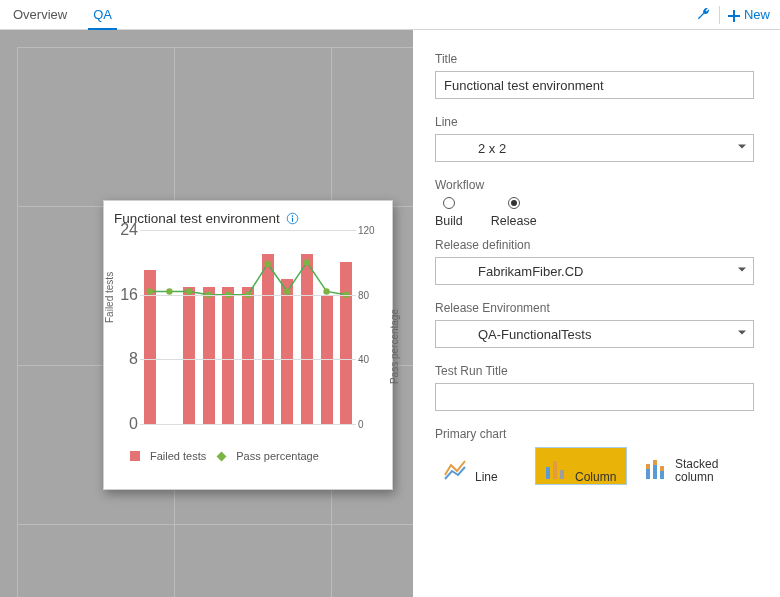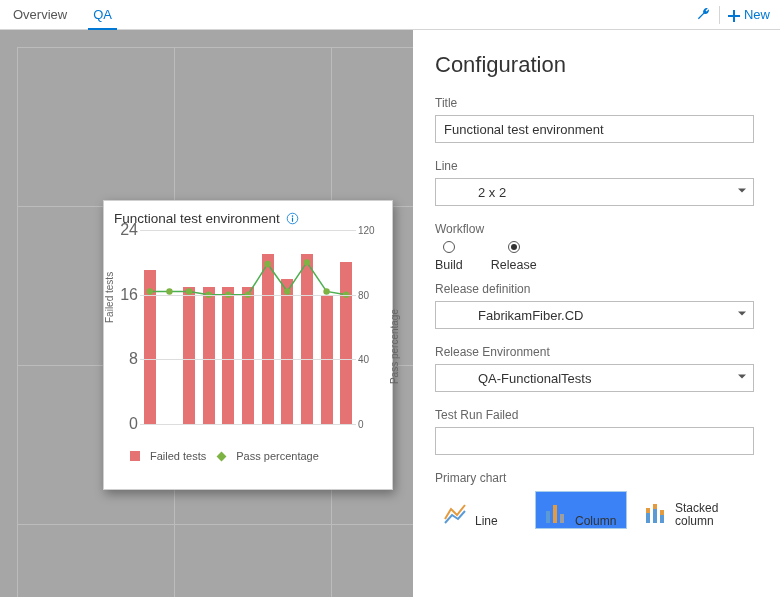--- a/index.html
+++ b/index.html
@@ -68,21 +68,21 @@
   .chevron { position:absolute; right:6px; top:50%; transform:translateY(-50%); pointer-events:none; color:#555;}
   .chevron svg{width:12px;height:12px;}
   .radios { display:flex; gap:28px; align-items:center; margin-top:4px;}
   .radio { display:flex; align-items:center; gap:5px; font-size:12.5px; color:#333;flex-direction:column;}
   .radio .dot { width:12px; height:12px; border:1px solid #555; border-radius:50%; display:inline-flex; align-items:center; justify-content:center;}
   .radio.selected .dot::after { content:""; width:6px; height:6px; background:#333; border-radius:50%; }
 
   .chart-types { display:flex; gap:8px; margin-top:6px;}
   .ct-btn { width:92px; height:38px; display:flex; align-items:flex-end; gap:8px; padding:0 7px; border:1px solid transparent; cursor:pointer; font-size:12px; color:#333;}
   .ct-btn .ct-icon svg { width:24px; height:24px; }
-  .ct-btn.selected { background:#3b82f6; border-color:#a7cdea; }
+  .ct-btn.selected { background:#eab308; border-color:#a7cdea; }
   .ct-btn .ct-lbl { line-height:1.1; }
 </style>
 </head>
 <body>
 
 <div class="tabs-bar">
   <div class="tabs-left">
     <div class="tab">Overview</div>
     <div class="tab active">QA</div>
   </div>
@@ -198,21 +198,20 @@
       <div class="legend">
         <span class="lg-sq"></span>
         <span>Failed tests</span>
         <span class="lg-di"></span>
         <span>Pass percentage</span>
       </div>
     </div>
   </div>
 
   <div class="panel">
-    <h1>Configuration</h1>
 
     <div class="field">
       <span class="field-label">Title</span>
       <input class="text-input" value="Functional test environment" style="">
     </div>
 
     <div class="field">
       <span class="field-label">Line</span>
       <div class="select">
         <input class="text-input" readonly="" value="2 x 2" style="">
@@ -250,21 +249,21 @@
       <span class="field-label">Release Environment</span>
       <div class="select">
         <input class="text-input" readonly="" value="QA-FunctionalTests" style="">
         <span class="chevron"><svg viewBox="0 0 12 12">
               <path fill="currentColor" d="M2 4l4 4 4-4z"></path>
             </svg></span>
       </div>
     </div>
 
     <div class="field">
-      <span class="field-label">Test Run Failed</span>
+      <span class="field-label">Test Run Title</span>
       <input class="text-input" value="" style="">
     </div>
 
     <div class="field" style="margin-bottom:4px;">
       <span class="field-label">Primary chart</span>
       <div class="chart-types">
         <div class="ct-btn">
           <span class="ct-icon"><svg viewBox="0 0 24 24">
                 <polyline points="2,18 8,8 14,14 22,4" fill="none" stroke="#e49b3f" stroke-width="2"></polyline>
                 <polyline points="2,22 9,14 15,18 22,10" fill="none" stroke="#5b9bd5" stroke-width="2"></polyline>

